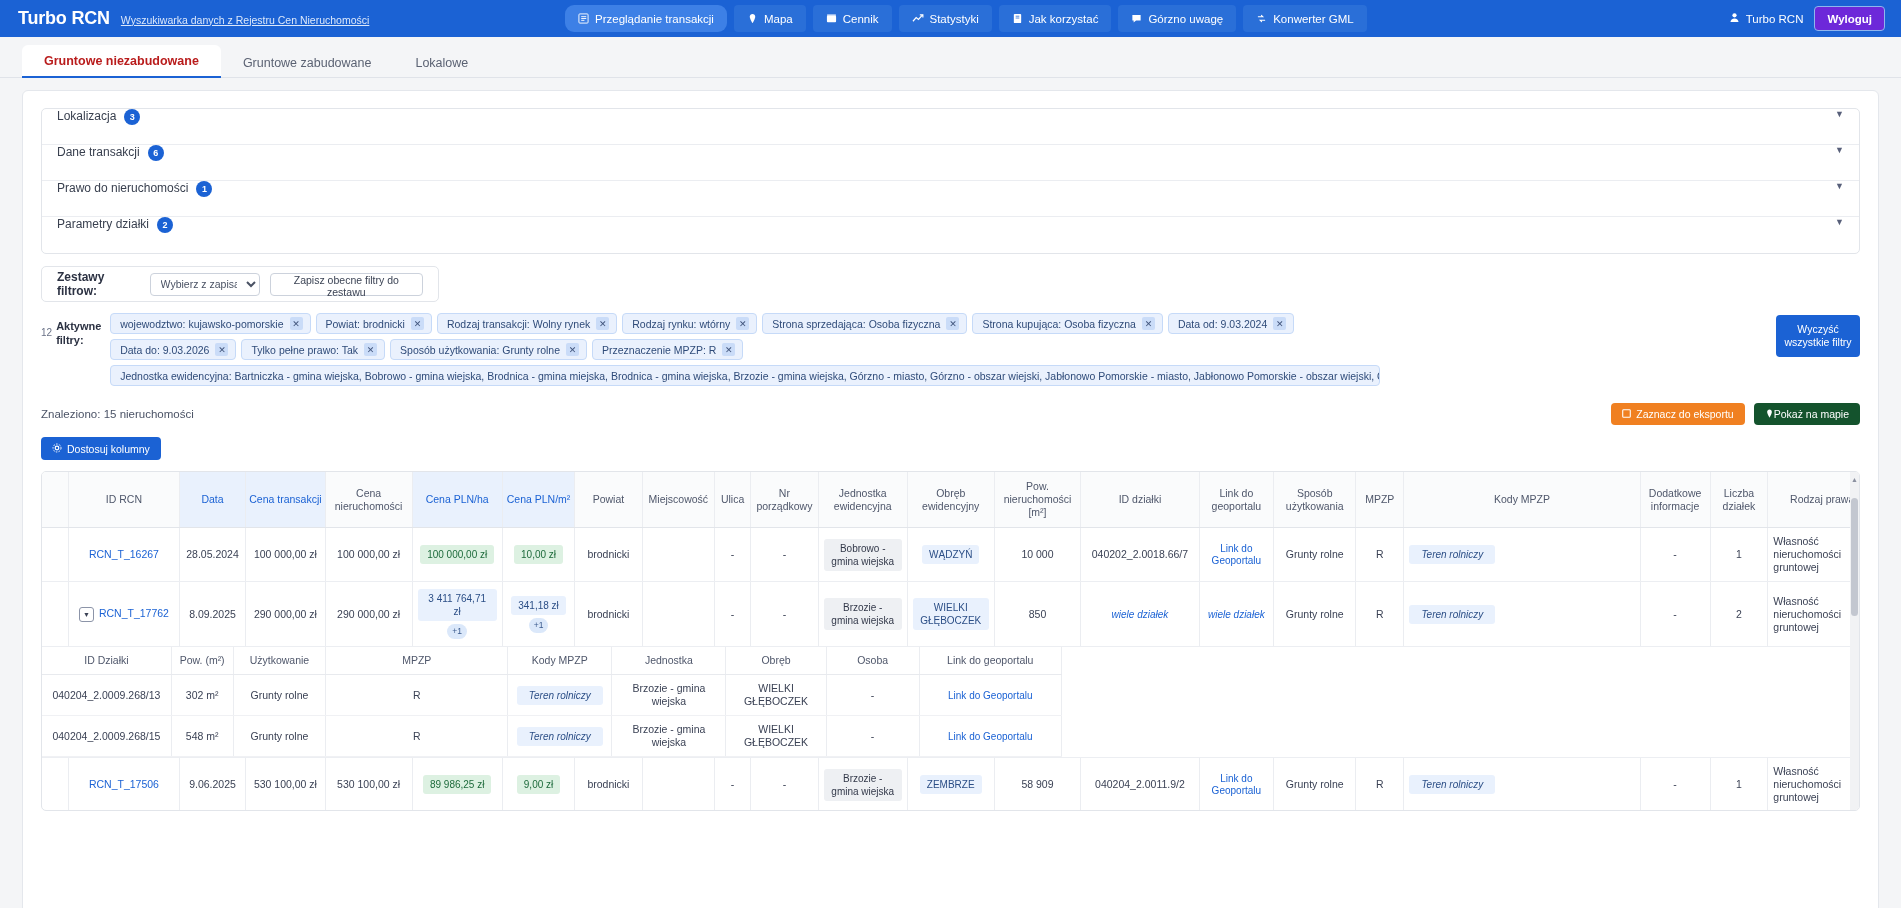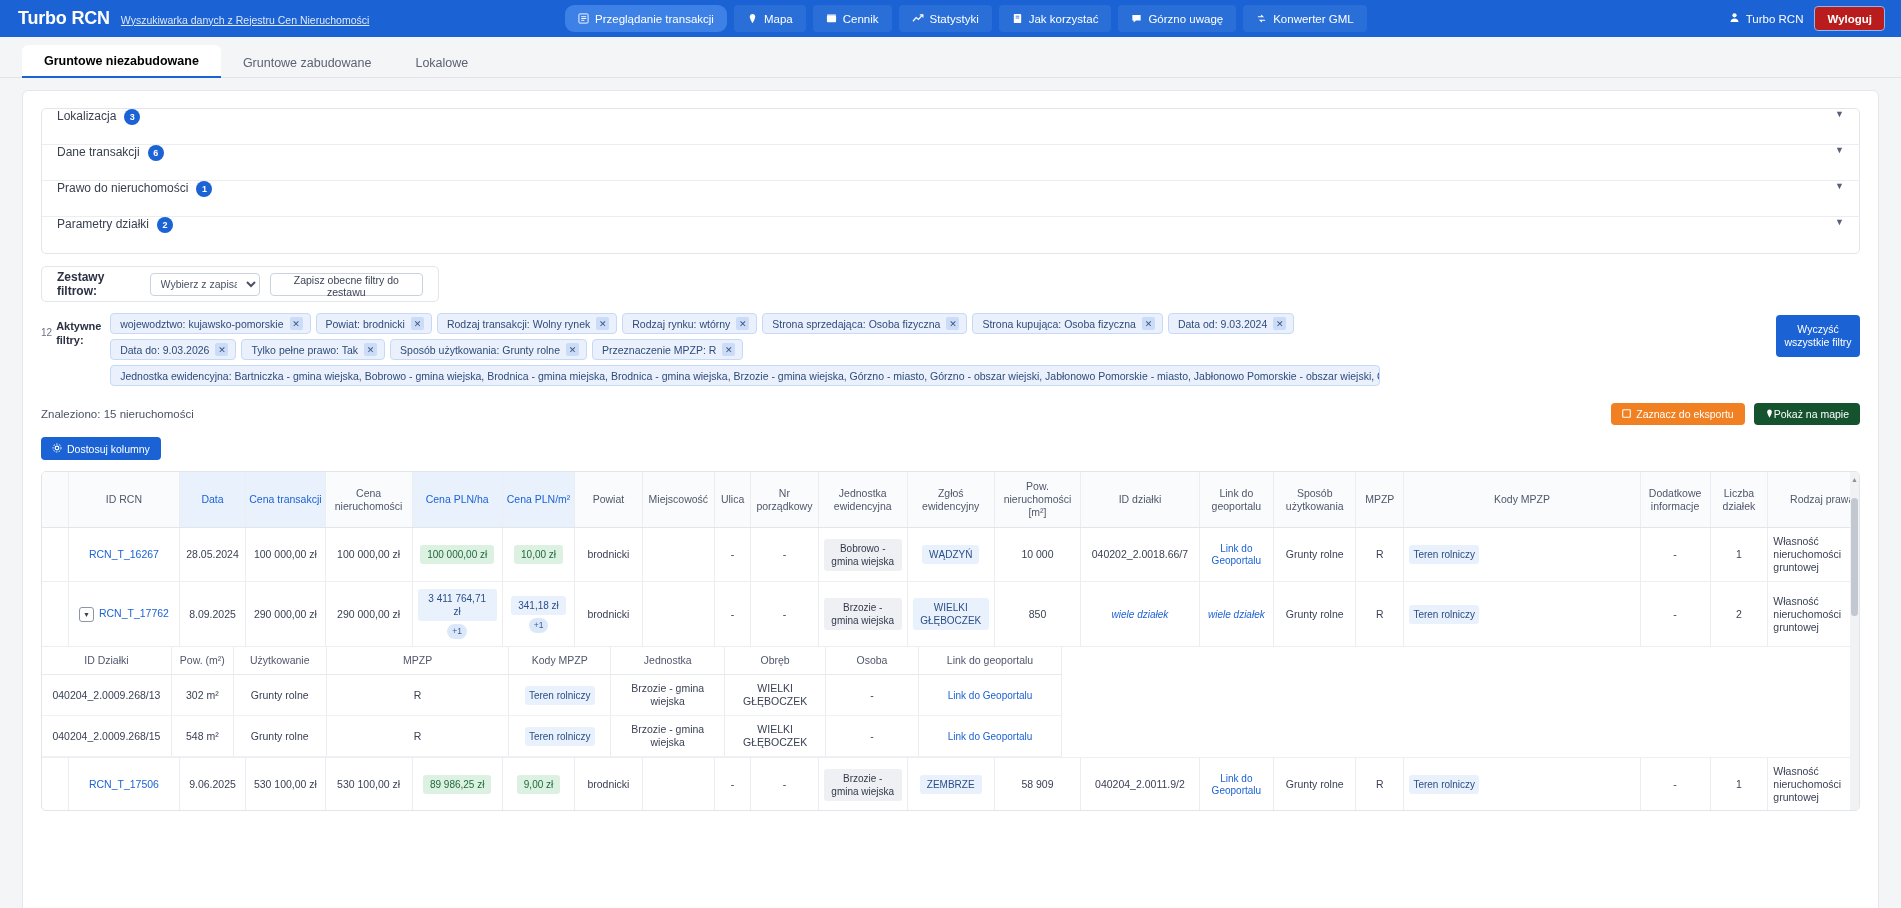--- a/index.html
+++ b/index.html
@@ -51,42 +51,42 @@
     position: absolute; right: 16px; top: 6px;
     display: flex; align-items: center; gap: 11px;
   }
   .nav-user {
     color: #fff; font-size: 11.5px;
     display: flex; align-items: center; gap: 6px;
   }
   .logout-btn {
     height: 25px; padding: 0 12px;
     border: 1px solid #8fb6ee; border-radius: 4px;
-    background: #b91c1c; color: #fff;
+    background: #6d28d9; color: #fff;
     font-size: 11.5px; font-weight: bold;
     display: flex; align-items: center;
     cursor: pointer;
   }
 
   
   .tabstrip {
     background: #f4f5f7;
     padding: 14px 22px 0 22px;
     display: flex; align-items: flex-end;
     border-bottom: 1px solid #e0e3e9;
     height: 41px;
   }
   .tab {
     padding: 9px 22px 8px 22px;
     font-size: 12.5px; color: #5b6273;
     cursor: pointer; border-radius: 6px 6px 0 0;
     position: relative; bottom: -1px;
   }
   .tab.active {
-    background: #fff; color: #000000; font-weight: bold;
+    background: #fff; color: #b91c1c; font-weight: bold;
     border-bottom: 2.5px solid #1b62d4;
   }
 
   
   .card {
     margin: 12px 22px 0 22px;
     background: #fff;
     border: 1px solid #e4e7ec;
     border-radius: 6px;
     padding: 17px 18px 0 18px;
@@ -272,22 +272,23 @@
     display: inline-block; background: #dbe8fa; color: #3b5b8e;
     border-radius: 8px; padding: 1px 5px; font-size: 8.5px;
     margin-top: 3px;
   }
   .pill-grey {
     display: inline-block; background: #eef0f3; color: #33394a;
     border-radius: 3px; padding: 3px 7px; font-size: 10px;
   }
   .pill-mpzp {
     display: inline-block; background: #e9f1fd; color: #2b4e86;
-    border-radius: 3px; padding: 3px 4px; font-size: 10px;
+    border-radius: 3px; padding: 3px 12px; font-size: 10px;
     text-align: center;
+    font-style: italic;
   }
   .expand-btn {
     display: inline-flex; align-items: center; justify-content: center;
     width: 15px; height: 15px; border: 1px solid #8c94a8;
     border-radius: 3px; background: #fff; font-size: 7px;
     color: #3b4255; cursor: pointer; margin-right: 5px;
     vertical-align: middle;
   }
 
   
@@ -572,21 +573,21 @@
           <th class="hl">Data</th>
           <th class="hl">Cena transakcji</th>
           <th>Cena nieruchomości</th>
           <th class="hl">Cena PLN/ha</th>
           <th class="hl">Cena PLN/m²</th>
           <th>Powiat</th>
           <th>Miejscowość</th>
           <th>Ulica</th>
           <th>Nr porządkowy</th>
           <th>Jednostka ewidencyjna</th>
-          <th>Zgłoś ewidencyjny</th>
+          <th>Obręb ewidencyjny</th>
           <th>Pow. nieruchomości [m²]</th>
           <th>ID działki</th>
           <th>Link do geoportalu</th>
           <th>Sposób użytkowania</th>
           <th>MPZP</th>
           <th>Kody MPZP</th>
           <th>Dodatkowe informacje</th>
           <th>Liczba działek</th>
           <th>Rodzaj prawa</th>
         </tr>

